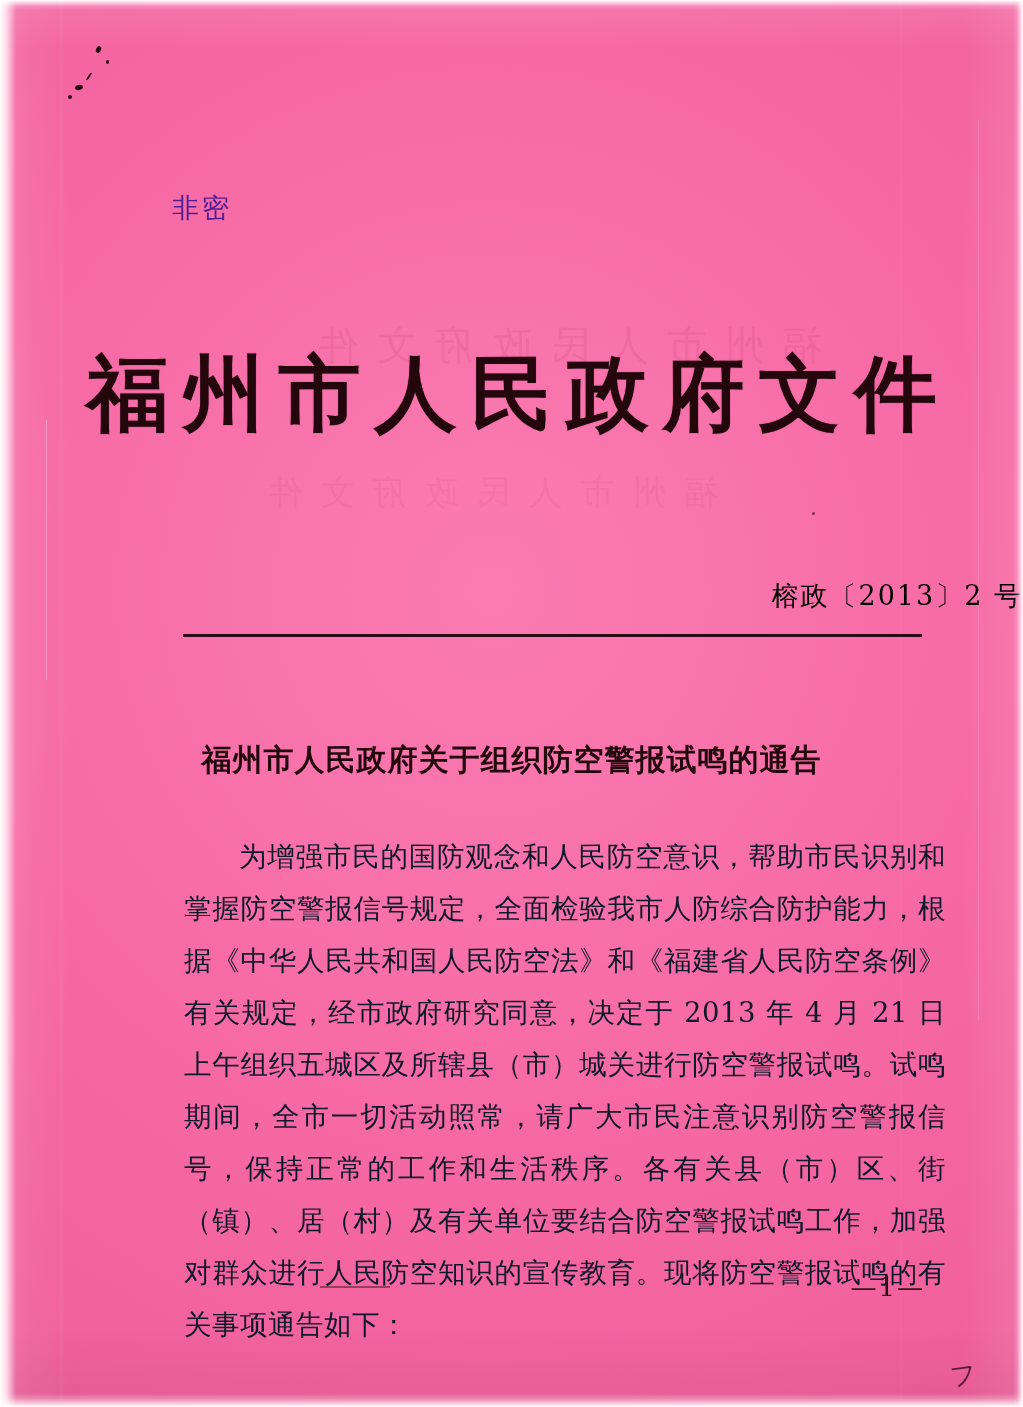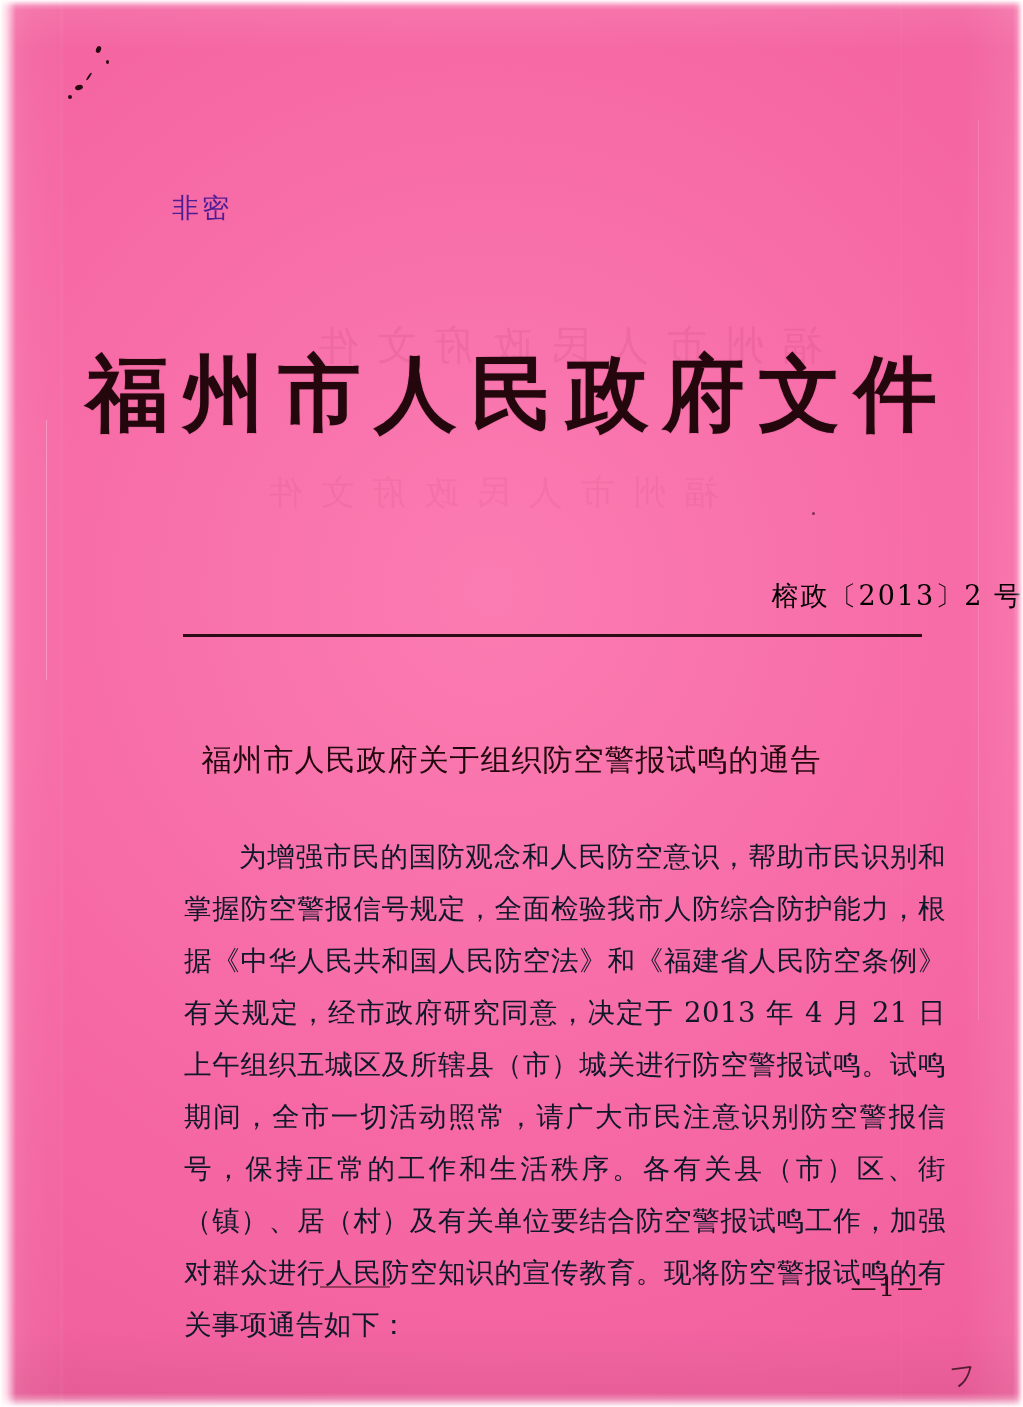--- a/index.html
+++ b/index.html
@@ -101,21 +101,21 @@
     background: #2b0c14;
   }
 
   .doctitle {
     position: absolute;
     left: 0;
     right: 0;
     top: 740px;
     text-align: center;
     font-family: "DejaVu Serif", "Liberation Serif", serif;
-    font-weight: normal;
+    font-weight: bold;
     font-size: 30px;
     letter-spacing: 1px;
     color: #22070d;
   }
 
   .body-text {
     position: absolute;
     left: 184px;
     width: 762px;
     top: 830px;

